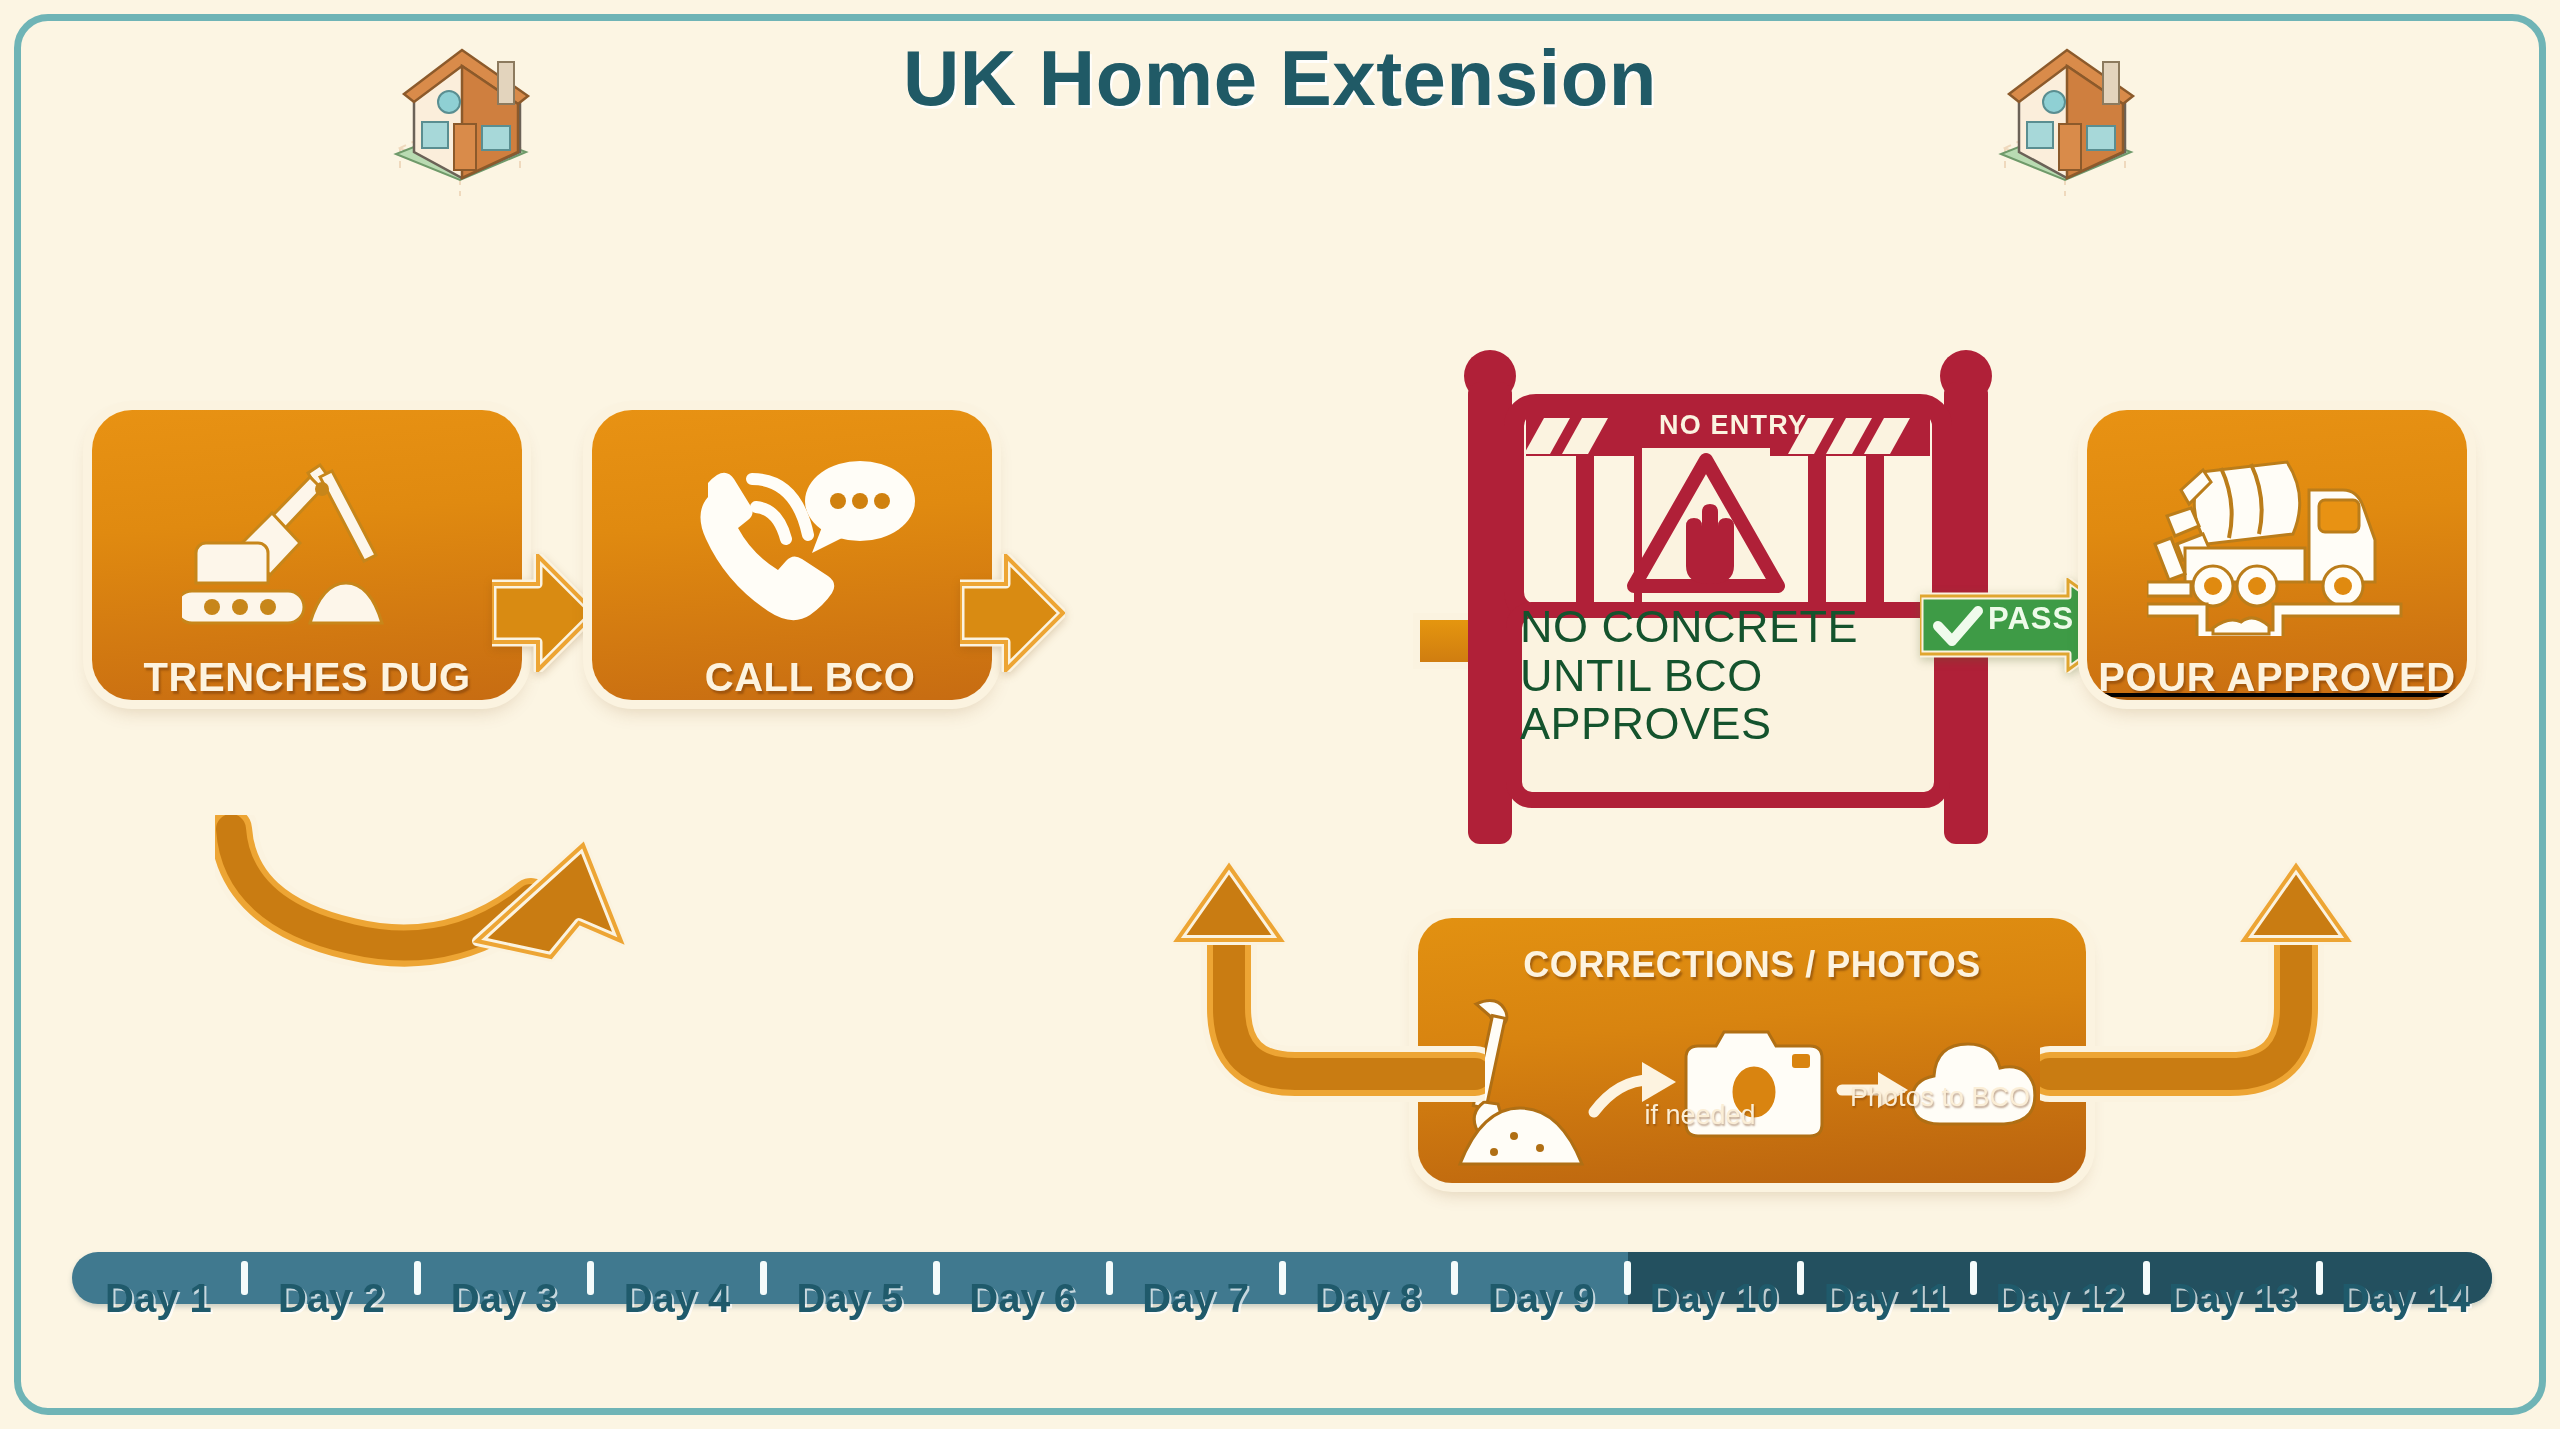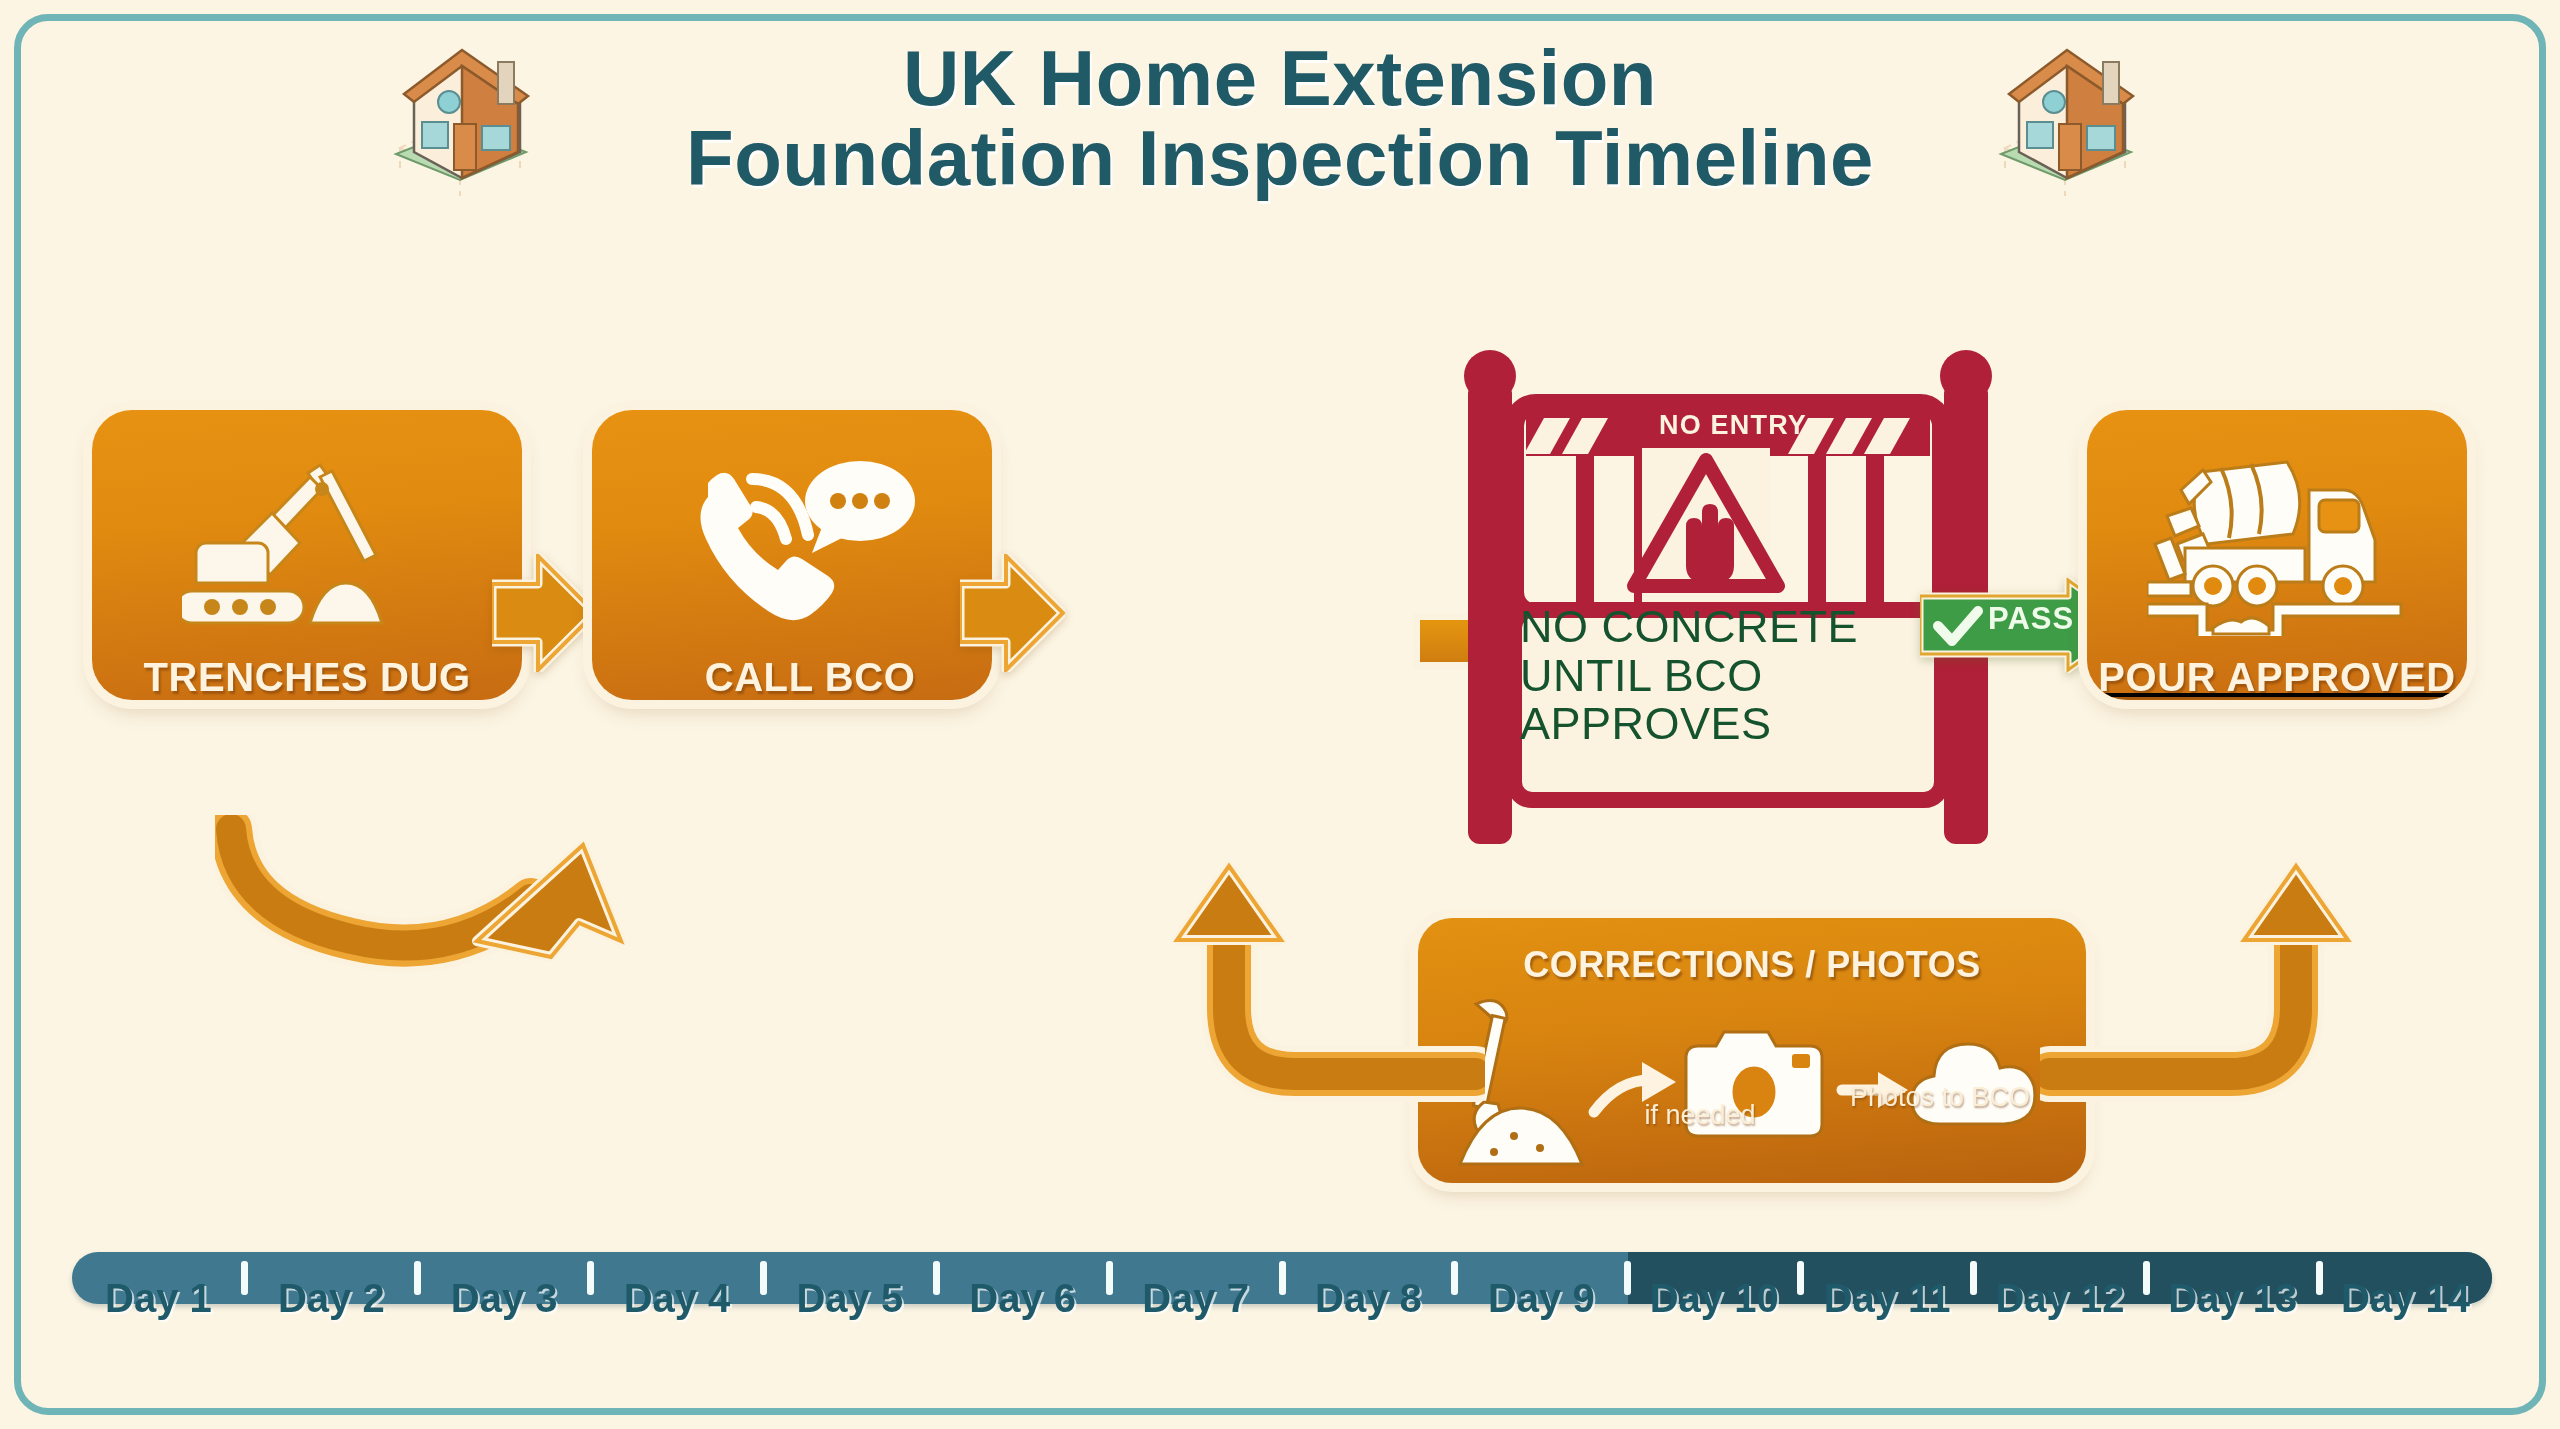--- a/index.html
+++ b/index.html
@@ -146,21 +146,20 @@
     <g stroke="#ded2b6" stroke-width="2" fill="none">
       <path d="M96 420 H470 M96 455 H470 M96 490 H470"></path>
       <path d="M2100 1180 H2420 M2200 1160 V1200"></path>
     </g>
   </svg>
 
   <div class="frame"></div>
 
   <div class="title-wrap">
     <div class="title-line">UK Home Extension</div>
-    <div class="title-line">Foundation Inspection Timeline</div>
   </div>
 
   <svg class="house-ico house-left" viewBox="0 0 180 170">
     <g opacity="0.35" stroke="#d8a679" stroke-width="2" fill="none" stroke-dasharray="7 6">
       <path d="M30 120 L90 150 L150 120 L90 92 Z"></path>
         <path d="M90 150 V168"></path>
         <path d="M30 120 V140"></path>
         <path d="M150 120 V140"></path>
     </g>
     <path d="M26 126 L90 152 L156 124 L92 100 Z" fill="#b9dbb2" stroke="#6f9a6a" stroke-width="2"></path>

